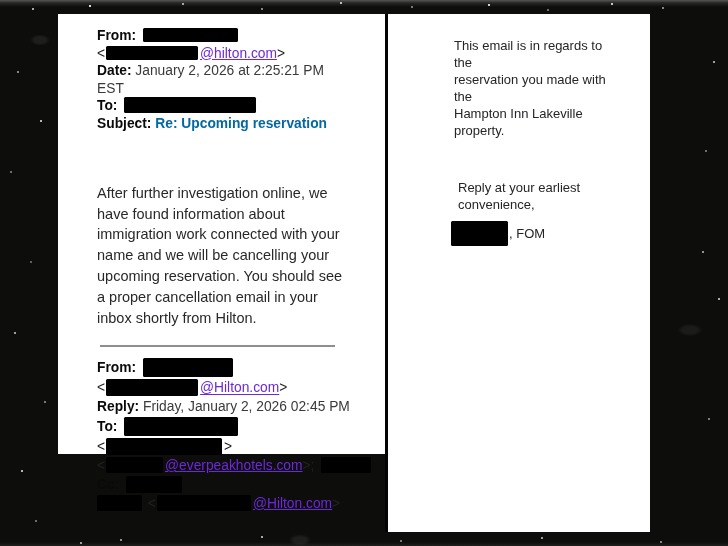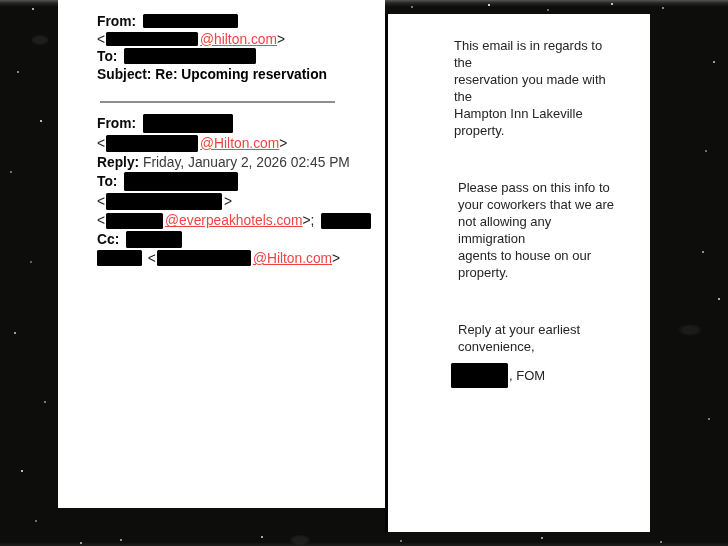--- a/index.html
+++ b/index.html
@@ -44,32 +44,32 @@
       
       radial-gradient(14px 8px at 40px 40px, rgba(255,255,255,.07) 40%, transparent 70%),
       radial-gradient(18px 9px at 690px 330px, rgba(255,255,255,.06) 40%, transparent 70%),
       radial-gradient(16px 8px at 300px 540px, rgba(255,255,255,.07) 40%, transparent 70%),
       
       linear-gradient(180deg, rgba(255,255,255,.30) 0px, rgba(255,255,255,.10) 3px, rgba(255,255,255,0) 7px),
       linear-gradient(0deg, rgba(255,255,255,.08) 0px, rgba(255,255,255,0) 4px);
     background-repeat:no-repeat;
   }
   .panel{position:absolute;background:#fff;box-sizing:border-box;color:#1d1d1f;}
-  .panel-left{left:58px;top:0;width:327px;height:508px;padding:13px 18px 0 39px;}
+  .panel-left{left:58px;top:14px;width:327px;height:440px;padding:13px 18px 0 39px;}
   .panel-right{left:388px;top:14px;width:262px;height:518px;padding:23px 28px 0 66px;
                font-size:13px;line-height:17px;color:#252527;}
   .hdr{font-size:13.8px;}
   .hdr1{line-height:17.5px;}
   .hdr2{line-height:18.6px;}
   .hline{white-space:nowrap;}
   .lbl{font-weight:700;color:#0a0a0a;}
   .val{color:#3a3a3c;}
   .pre{white-space:pre-line;}
-  .subj-val-bold{font-weight:700;color:#000000;}
-  a.elink{color:#ef4444;text-decoration:underline;cursor:pointer;text-align:center;}
+  .subj-val-bold{font-weight:700;color:#0369a1;}
+  a.elink{color:#6d28d9;text-decoration:underline;cursor:pointer;text-align:center;}
   .redact{display:inline-block;background:#000;border-radius:1.5px;vertical-align:middle;
           margin:0 2px 2px 3px;}
   .bracket{color:#222;}
   .ebody{font-size:14.5px;line-height:20.8px;color:#28282a;margin-top:50px;}
   .sep{border:0;border-top:2px solid #8e8e8e;margin:17px 32px 11px 3px;}
   .rp{margin:0;white-space:pre-line;}
   .rp2{margin:16px 0 0 4px;}
   .rp3{margin:40px 0 0 4px;}
   .rp4{margin:40px 0 8px 4px;}
   .sig{margin:8px 0 8px -3px;white-space:nowrap;}
@@ -84,30 +84,42 @@
 <div class="panel panel-left">
 
   <div class="hdr hdr1">
     <div class="hline">
       <span class="lbl">From:</span>
       <span class="redact" style="width:95px;height:14px;"></span>
     </div>
     <div class="hline">
       <span class="bracket">&lt;</span><span class="redact" style="width:92px;height:14px;margin-left:1px;"></span><a class="elink">@hilton.com</a><span class="bracket">&gt;</span>
     </div>
+    <div>
+      <span class="lbl">Date:</span>
+      <span class="val pre">January 2, 2026 at 2:25:21 PM
+EST</span>
+    </div>
     <div class="hline">
       <span class="lbl">To:</span>
       <span class="redact" style="width:132px;height:16px;"></span>
     </div>
     <div class="hline">
       <span class="lbl">Subject:</span>
       <span class="subj-val-bold">Re: Upcoming reservation</span>
     </div>
   </div>
 
+  <div class="ebody pre">After further investigation online, we
+have found information about
+immigration work connected with your
+name and we will be cancelling your
+upcoming reservation. You should see
+a proper cancellation email in your
+inbox shortly from Hilton.</div>
 
   <hr class="sep">
 
   <div class="hdr hdr2">
     <div class="hline">
       <span class="lbl">From:</span>
       <span class="redact" style="width:90px;height:19px;"></span>
     </div>
     <div class="hline">
       <span class="bracket">&lt;</span><span class="redact" style="width:92px;height:17px;margin-left:1px;"></span><a class="elink">@Hilton.com</a><span class="bracket">&gt;</span>
@@ -135,23 +147,18 @@
       <span class="redact" style="width:45px;height:16px;margin-left:0;"></span>
       <span class="bracket">&lt;</span><span class="redact" style="width:94px;height:16px;margin-left:1px;"></span><a class="elink">@Hilton.com</a><span class="bracket">&gt;</span>
     </div>
   </div>
 </div>
 
 <div class="panel panel-right">
   <p class="rp">This email is in regards to the
 reservation you made with the
 Hampton Inn Lakeville property.</p>
-  <p class="rp rp3">Please pass on this info to
-your coworkers that we are
-not allowing any immigration
-agents to house on our
-property.</p>
   <p class="rp rp4">Reply at your earliest
 convenience,</p>
   <div class="sig">
     <span class="redact"></span><span>, FOM</span>
   </div>
 </div>
 
 </body></html>

